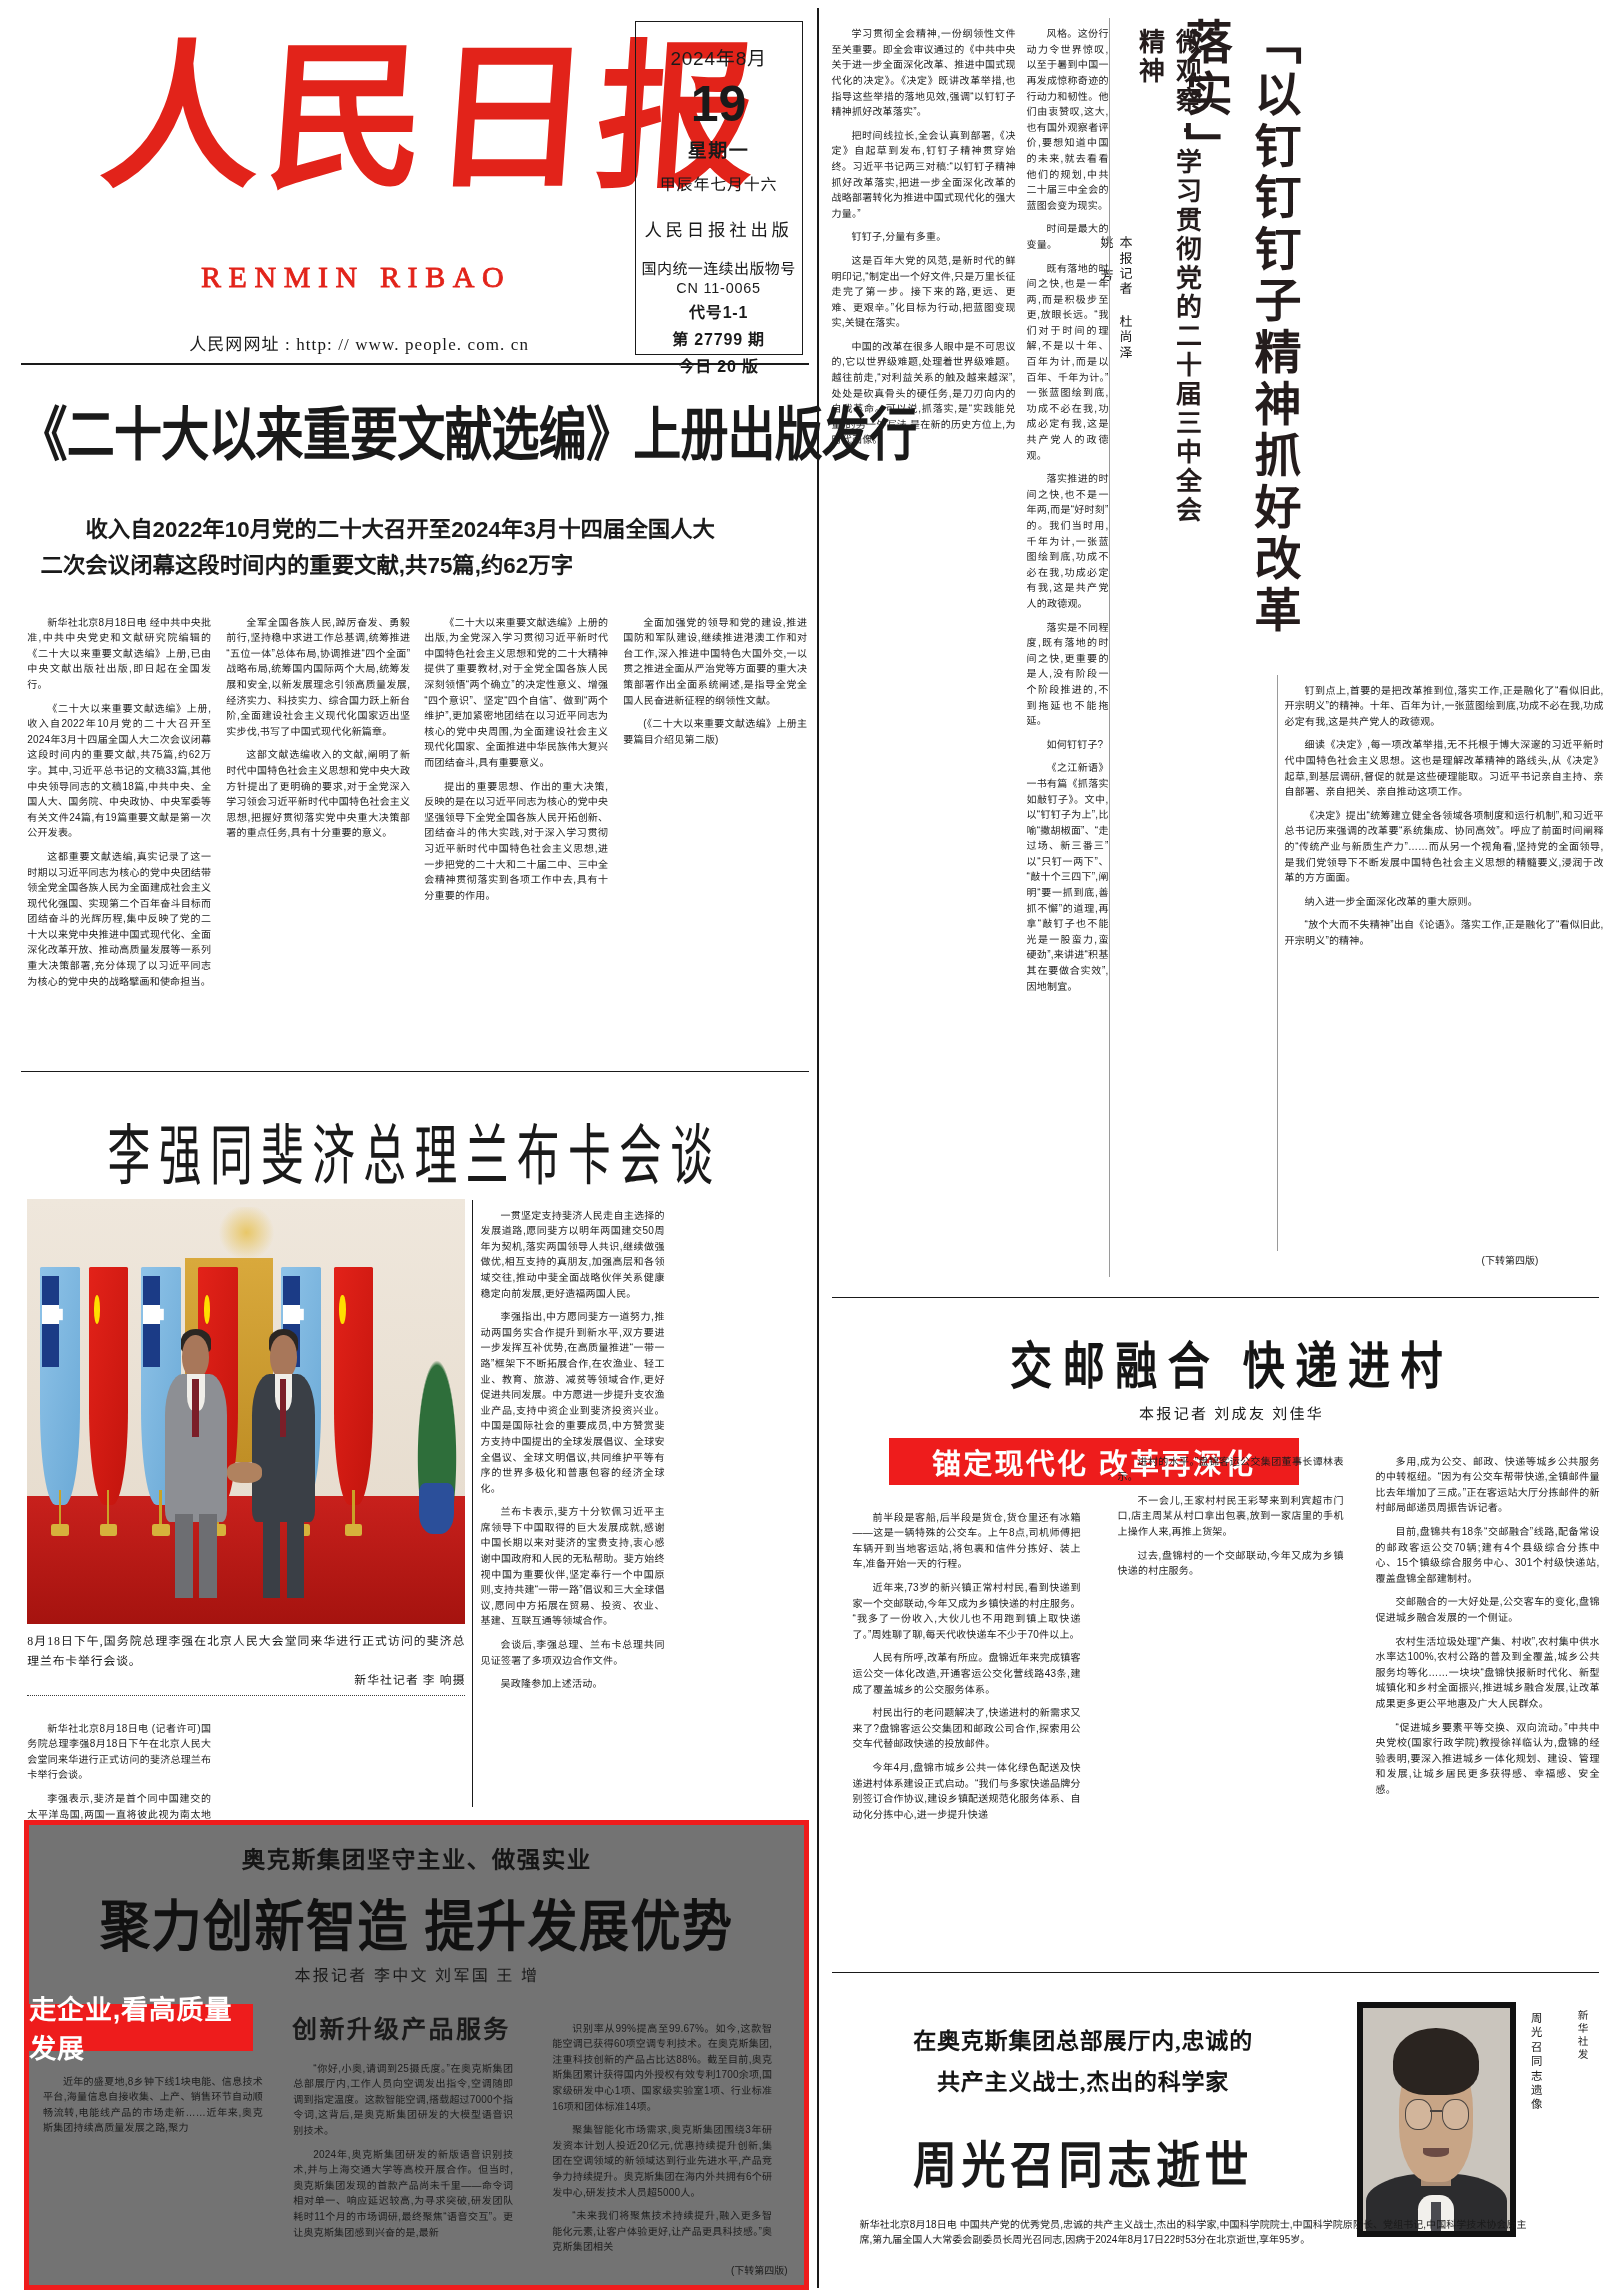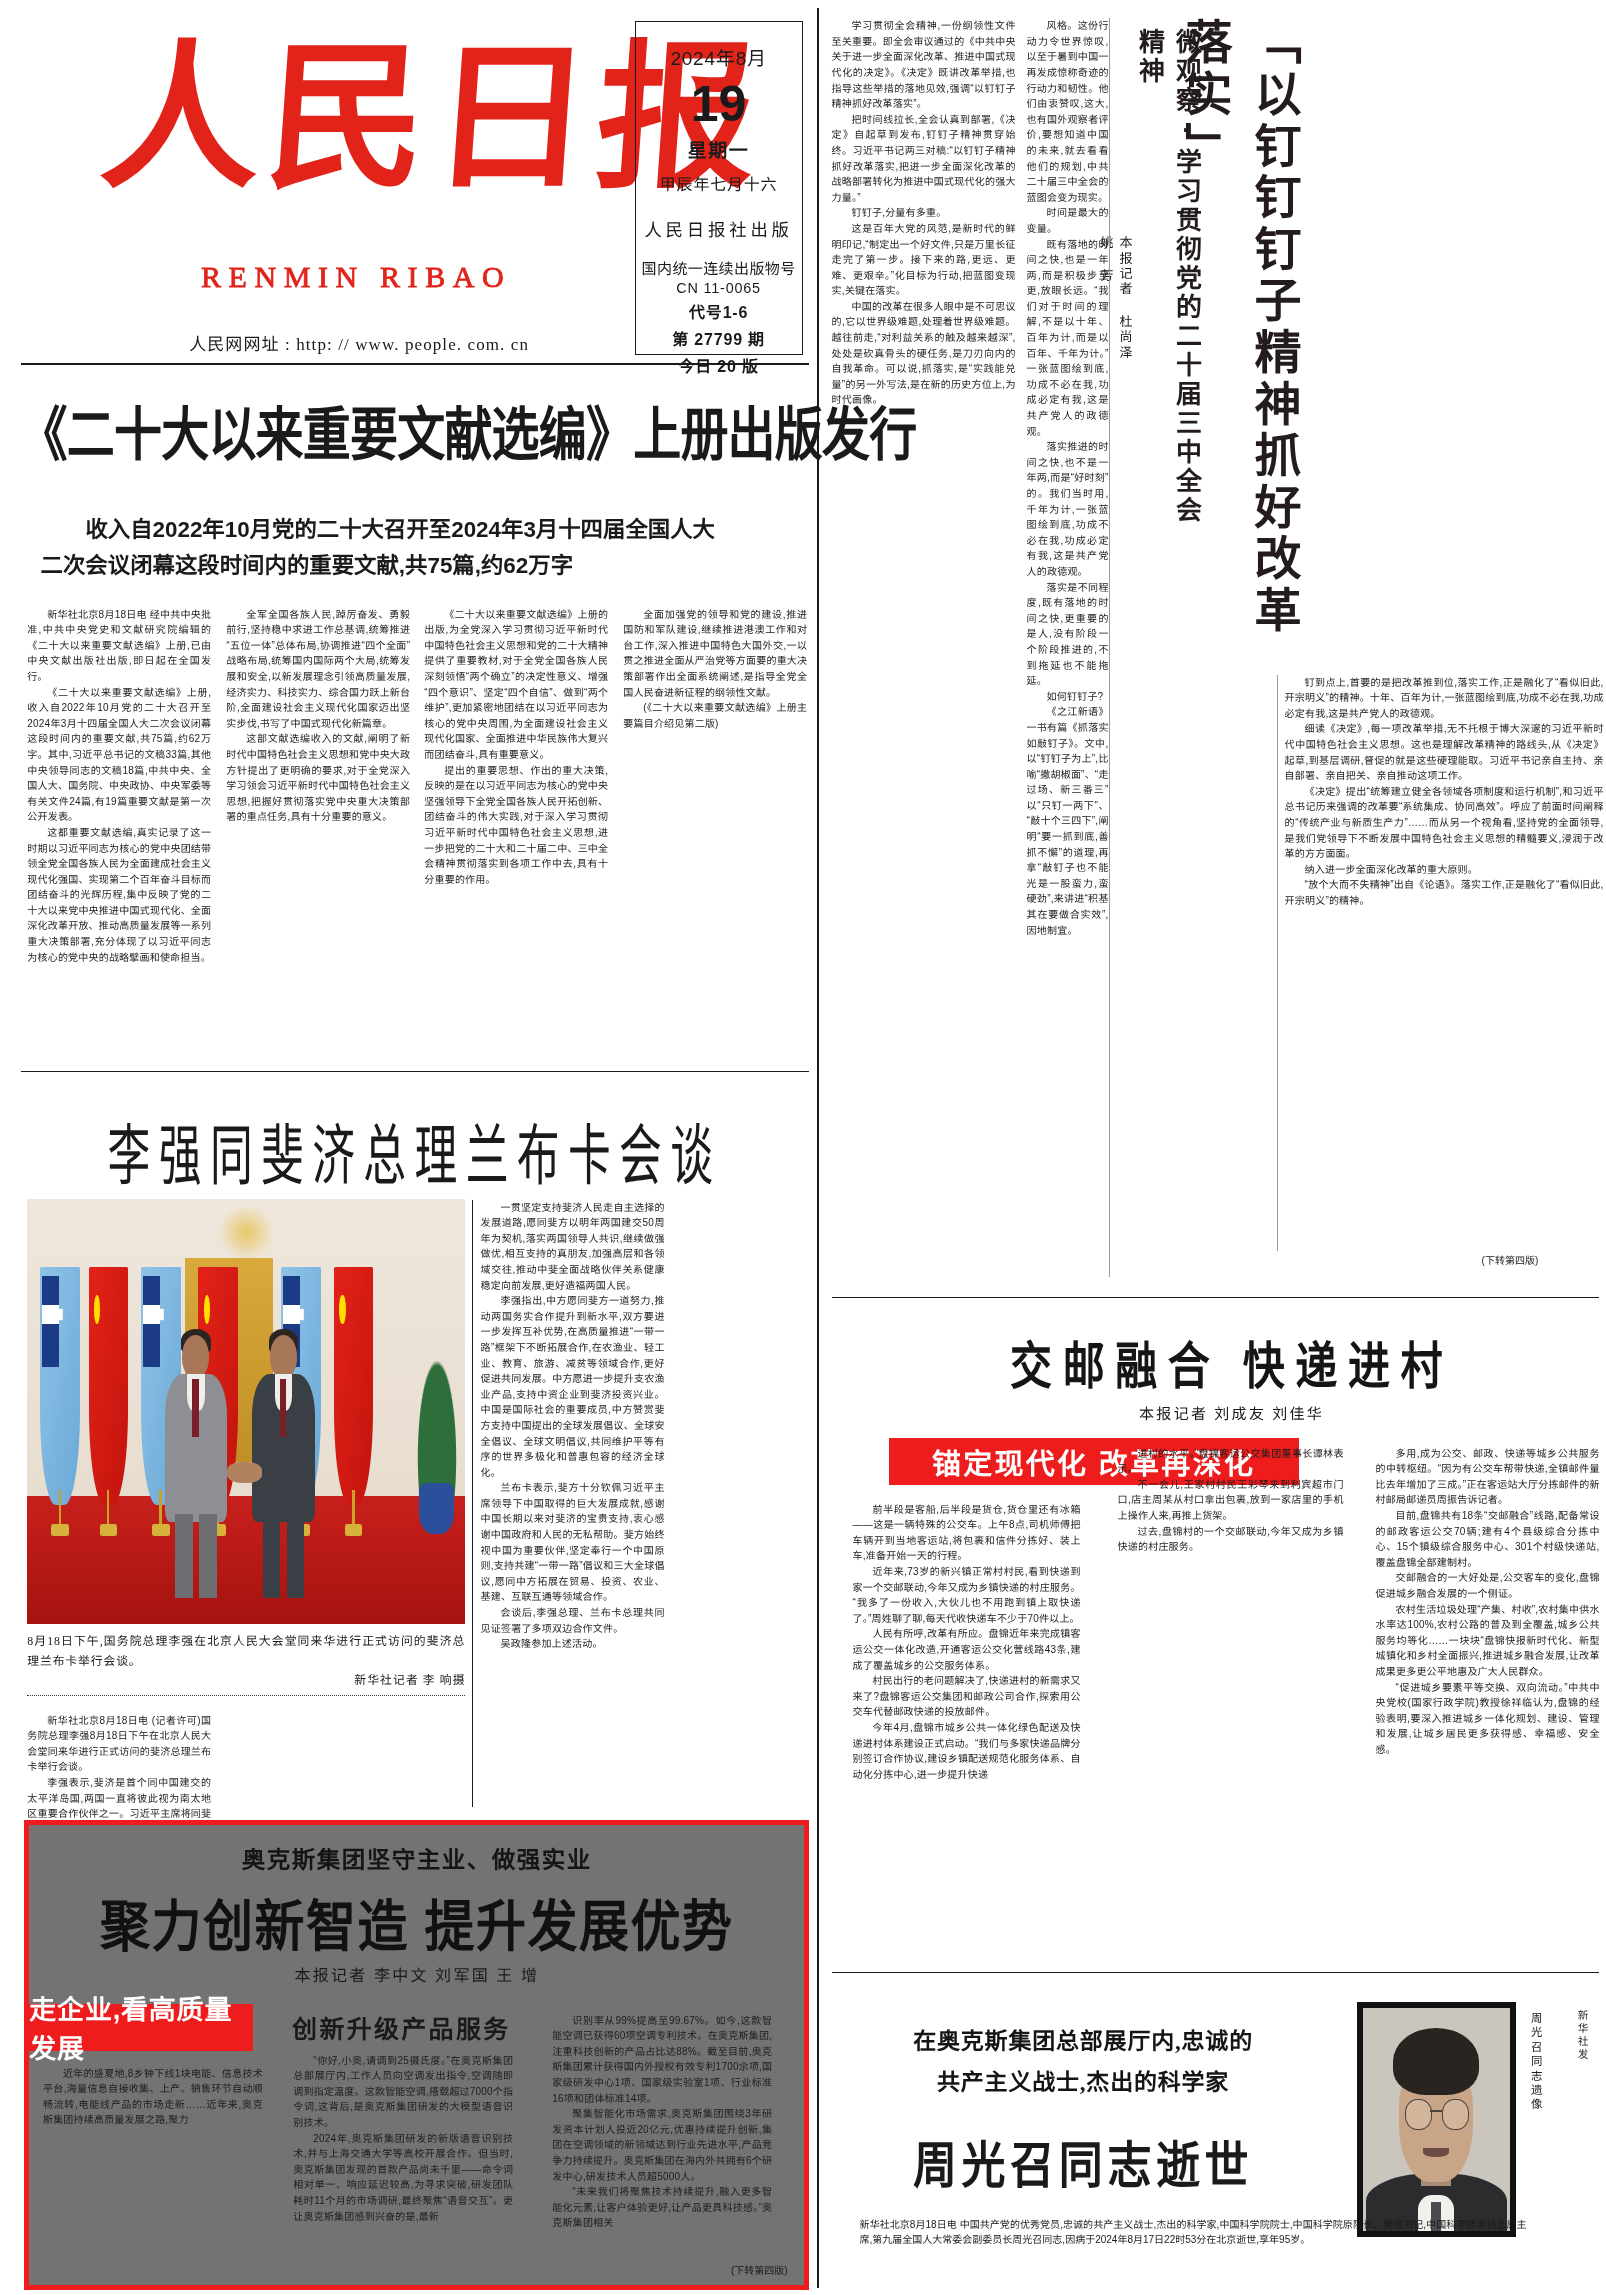--- a/index.html
+++ b/index.html
@@ -39,21 +39,21 @@
 
   .body-col {
     font-family: "Liberation Sans", "DejaVu Sans", sans-serif;
     font-size: 10px;
     line-height: 15.6px;
     text-align: justify;
     color: #1c1c1c;
     letter-spacing: 0.2px;
     -webkit-font-feature-settings: normal;
   }
-  .body-col p { margin: 0 0 0 0; text-indent: 2em; }
+  .body-col p { margin: 8px 0 0 0; text-indent: 2em; }
 
   
   .masthead {
     position: absolute; left: 0; top: 0; width: 806px; height: 356px;
   }
   .mh-logo {
     position: absolute;
     left: 91px; top: 16.7px;
     width: 531px; height: 190px;
     color: #e2231a;
@@ -394,21 +394,21 @@
   </div>
 
   <div class="datebox">
     <div class="db-ym">2024年8月</div>
     <div class="db-day">19</div>
     <div class="db-week">星期一</div>
     <div class="db-lunar">甲辰年七月十六</div>
     <div class="db-pub">人民日报社出版</div>
     <div class="db-cn1">国内统一连续出版物号</div>
     <div class="db-cn2">CN 11-0065</div>
-    <div class="db-code">代号1-6</div>
+    <div class="db-code">代号1-1</div>
     <div class="db-issue">第 27799 期</div>
     <div class="db-pages">今日 20 版</div>
   </div>
 
   <div class="hline" style="left:10.6px; top:355px; width:788px; height:2.3px;"></div>
 
   <div class="lead-head">《二十大以来重要文献选编》上册出版发行</div>
   <div class="lead-sub">
     <span class="ln ln1">收入自2022年10月党的二十大召开至2024年3月十四届全国人大</span>
     <span class="ln">二次会议闭幕这段时间内的重要文献,共75篇,约62万字</span>

